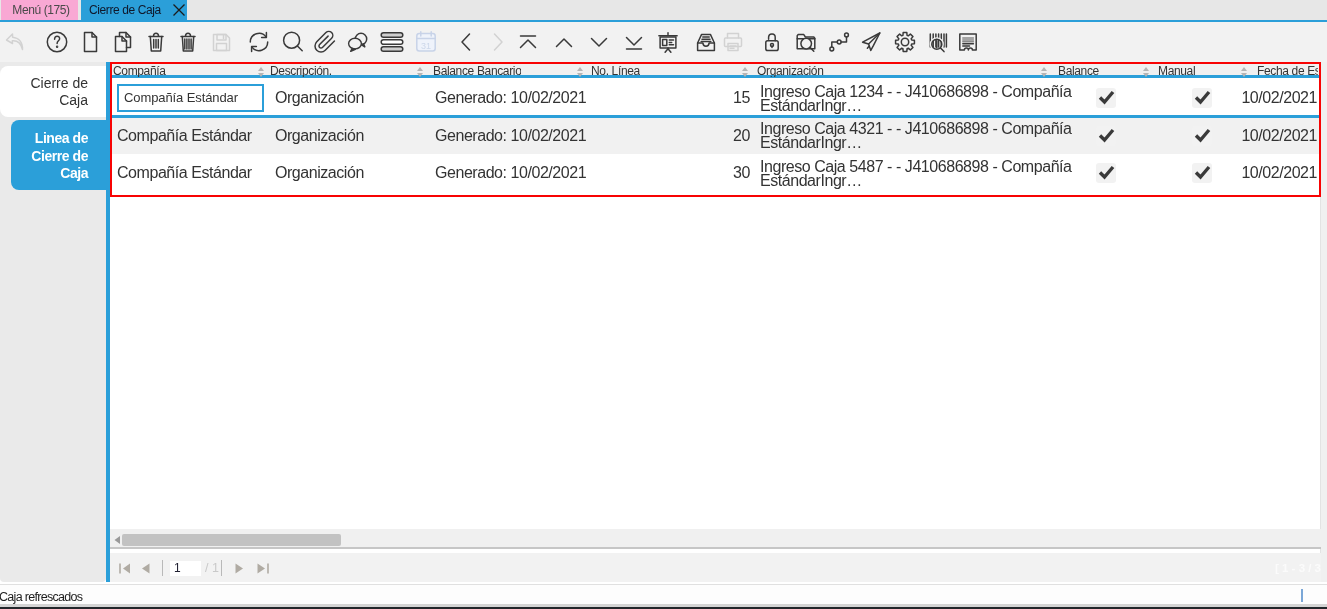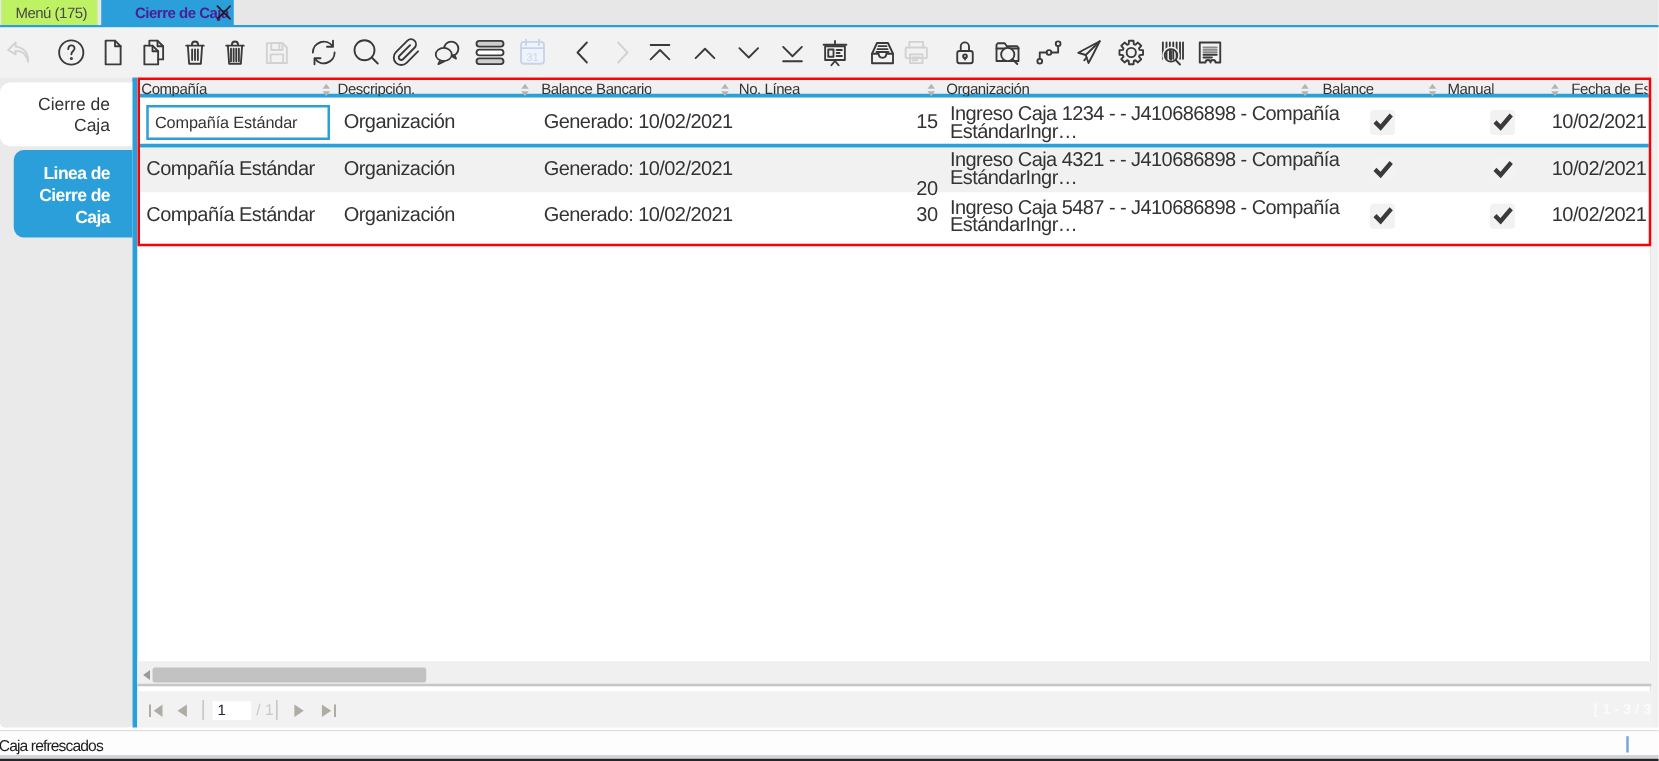--- a/index.html
+++ b/index.html
@@ -1,24 +1,24 @@
 <!DOCTYPE html>
 <html><head><meta charset="utf-8"><title>Cierre de Caja</title>
 <style>
 *{margin:0;padding:0;box-sizing:border-box}
 html,body{width:1327px;height:609px;overflow:hidden;background:#fff;
  font-family:"Liberation Sans",sans-serif;color:#333}
 #root{position:relative;width:1327px;height:609px}
 .abs{position:absolute}
 
 #tabbar{left:0;top:0;width:1327px;height:20px;background:#e7e7e7}
-#tab1{left:1px;top:0;width:77px;height:20px;background:#bef264;
+#tab1{left:1px;top:0;width:77px;height:20px;background:#f9a8d4;
  font-size:12px;letter-spacing:-0.4px;color:#4a4a4a;text-align:center;line-height:20px;text-indent:3px}
 #tab2{left:81px;top:0;width:106px;height:20px;background:#2b9fd9;
- font-size:12px;letter-spacing:-0.4px;font-weight:bold;color:#4c1d95;line-height:20px;padding-left:27px}
+ font-size:12px;letter-spacing:-0.4px;font-weight:normal;color:#0f172a;line-height:20px;padding-left:8px}
 #blueline{left:0;top:20px;width:1327px;height:2px;background:#2b9fd9}
 
 #toolbar{left:0;top:22px;width:1327px;height:40px;background:#f2f2f2}
 .ic{position:absolute;top:30px;width:24px;height:24px}
 .ic path,.ic line,.ic rect,.ic circle,.ic polyline{fill:none;stroke:#3a3a3a;
  stroke-width:1.5;stroke-linecap:round;stroke-linejoin:round}
 .dis path,.dis line,.dis rect,.dis circle,.dis polyline{stroke:#d2d2d2}
 
 #sidebar{left:0;top:62px;width:106px;height:520px;background:#eaeaea;border-radius:0 0 4px 4px}
 #stab1{left:0;top:66px;width:107px;height:51px;background:#fff;
@@ -305,21 +305,21 @@
           <path d="M4 9.5 L8.5 14 L17 4" fill="none" stroke="#3a3a3a" stroke-width="3.4"></path>
         </svg></div>
  <div class="abs chk" style="left:1192px;top:88px"><svg width="20" height="20" viewBox="0 0 20 20">
           <path d="M4 9.5 L8.5 14 L17 4" fill="none" stroke="#3a3a3a" stroke-width="3.4"></path>
         </svg></div>
  <span class="abs cell num" style="left:1217px;top:90px;width:100px">10/02/2021</span>
 
  <span class="abs cell" style="left:117px;top:128px">Compañía Estándar</span>
  <span class="abs cell" style="left:275px;top:128px">Organización</span>
  <span class="abs cell" style="left:435px;top:128px">Generado: 10/02/2021</span>
- <span class="abs cell num" style="left:690px;top:144px;width:60px">20</span>
+ <span class="abs cell num" style="left:690px;top:128px;width:60px">20</span>
  <span class="abs cell desc" style="left:760px;top:122px">Ingreso Caja 4321 - - J410686898 - Compañía<br>EstándarIngr…</span>
  <div class="abs chk" style="left:1096px;top:126px"><svg width="20" height="20" viewBox="0 0 20 20">
           <path d="M4 9.5 L8.5 14 L17 4" fill="none" stroke="#3a3a3a" stroke-width="3.4"></path>
         </svg></div>
  <div class="abs chk" style="left:1192px;top:126px"><svg width="20" height="20" viewBox="0 0 20 20">
           <path d="M4 9.5 L8.5 14 L17 4" fill="none" stroke="#3a3a3a" stroke-width="3.4"></path>
         </svg></div>
  <span class="abs cell num" style="left:1217px;top:128px;width:100px">10/02/2021</span>
 
  <span class="abs cell" style="left:117px;top:165px">Compañía Estándar</span>

